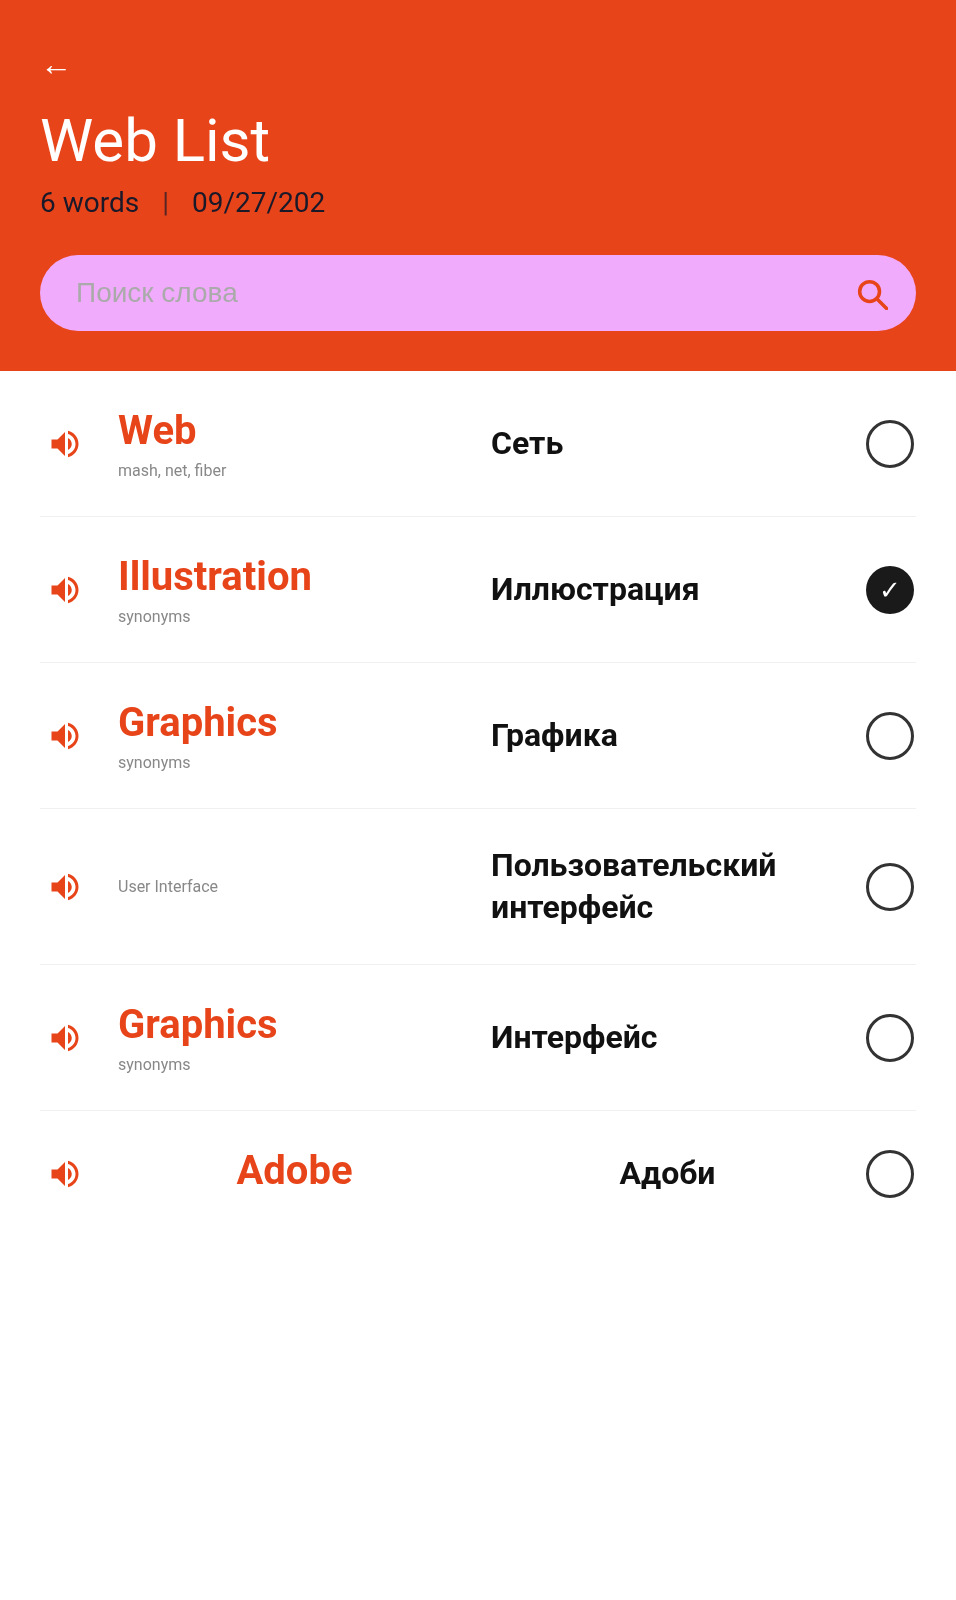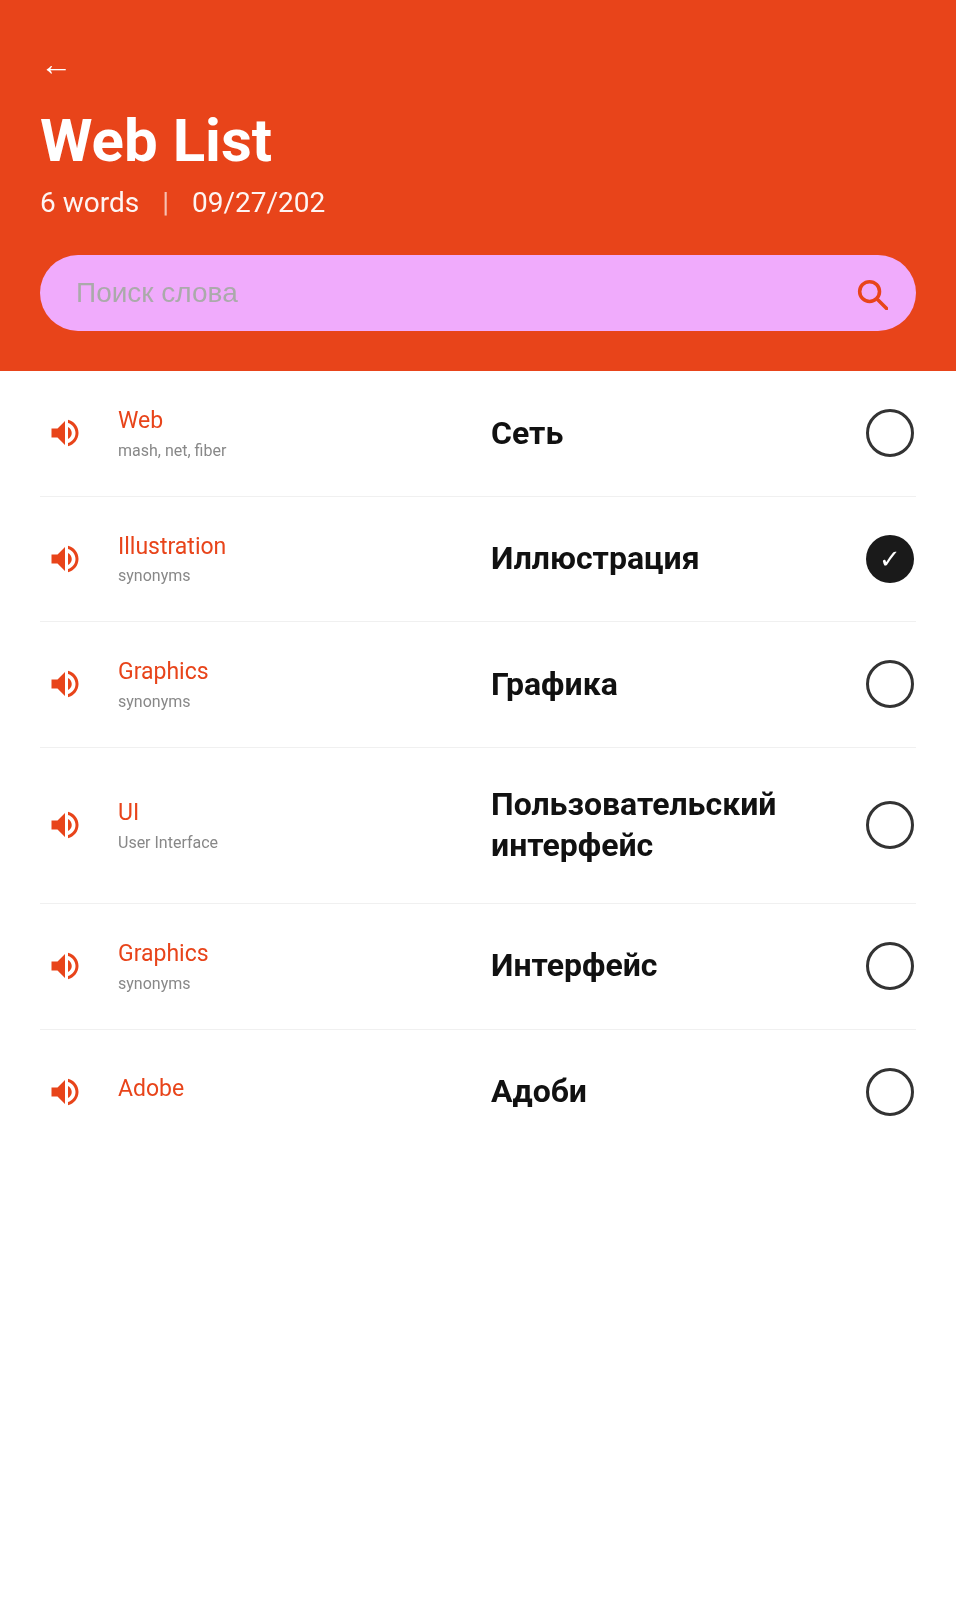--- a/index.html
+++ b/index.html
@@ -35,27 +35,27 @@
 
     .back-arrow {
       color: white;
       font-size: 32px;
       line-height: 1;
     }
 
     .page-title {
       color: white;
       font-size: 60px;
-      font-weight: 700;
+      font-weight: 400;
       margin-bottom: 12px;
       line-height: 1.1;
     }
 
     .page-subtitle {
-      color: #ffffff;
+      color: #0f172a;
       font-size: 28px;
       font-weight: 400;
       margin-bottom: 36px;
       opacity: 0.95;
     }
 
     .pipe {
       margin: 0 16px;
       opacity: 0.7;
     }
@@ -99,20 +99,21 @@
 
     .word-item {
       display: flex;
       align-items: center;
       padding: 36px 0;
       border-bottom: 1px solid #f0f0f0;
     }
 
     .word-item:last-child {
       border-bottom: none;
+      text-align: center;
     }
 
     .audio-btn {
       background: none;
       border: none;
       cursor: pointer;
       margin-right: 28px;
       flex-shrink: 0;
       display: flex;
       align-items: center;
@@ -121,22 +122,22 @@
       height: 50px;
     }
 
     .word-info {
       flex: 1;
       min-width: 0;
     }
 
     .word-english {
       color: #E8441A;
-      font-size: 23px;
-      font-weight: 400;
+      font-size: 40px;
+      font-weight: 700;
       line-height: 1.2;
       margin-bottom: 6px;
     }
 
     .word-hint {
       color: #888;
       font-size: 16px;
       font-weight: 400;
     }
 
@@ -278,21 +279,20 @@
     <div class="word-item">
       <button class="audio-btn">
 
       <svg class="speaker-svg" viewBox="0 0 24 24" fill="#E8441A" xmlns="http://www.w3.org/2000/svg">
         <path d="M3 9v6h4l5 5V4L7 9H3zm13.5 3c0-1.77-1.02-3.29-2.5-4.03v8.05c1.48-.73 2.5-2.25 2.5-4.02z"></path>
         <path d="M14 3.23v2.06c2.89.86 5 3.54 5 6.71s-2.11 5.85-5 6.71v2.06c4.01-.91 7-4.49 7-8.77s-2.99-7.86-7-8.77z"></path>
       </svg>
 
       </button>
       <div class="word-info">
-        <div class="word-english">UI</div>
         <div class="word-hint">User Interface</div>
       </div>
       <div class="word-translation">Пользовательский интерфейс</div>
       <button class="checkbox-btn">
         <div class="checkbox-empty"></div>
       </button>
     </div>
     <div class="word-item">
       <button class="audio-btn">
 

